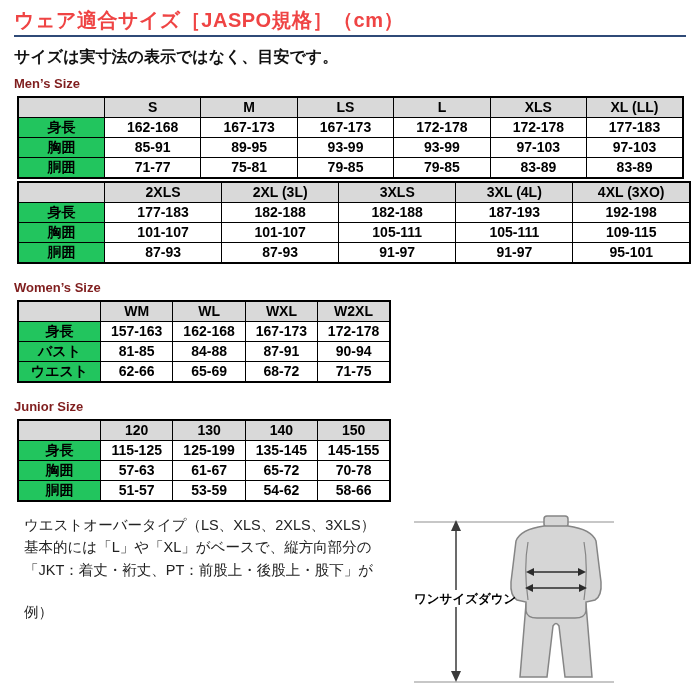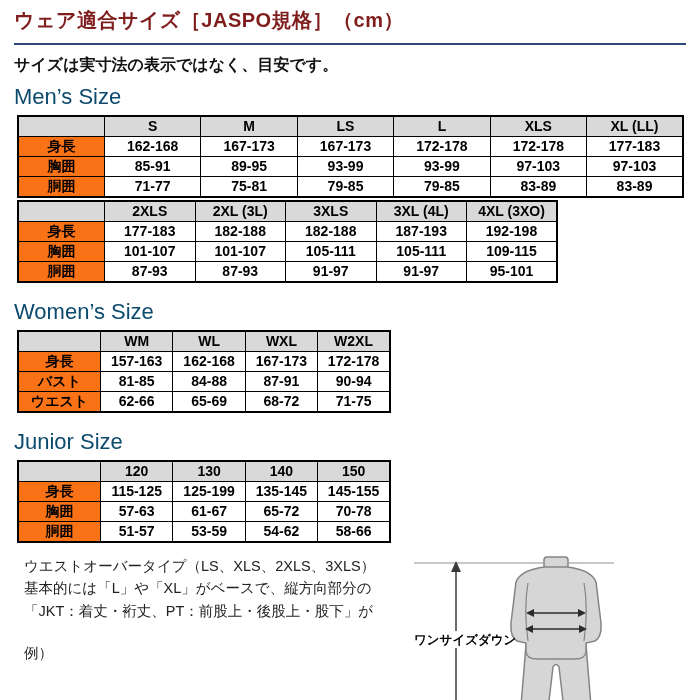--- a/index.html
+++ b/index.html
@@ -10,36 +10,36 @@
     font-family: "Liberation Sans", sans-serif;
     color: #000;
   }
   .page { padding: 8px 14px 0 14px; box-sizing: border-box; width: 700px; }
 
   h1 {
     margin: 0 0 0 0;
     font-size: 20px;
     line-height: 1.25;
     font-weight: bold;
-    color: #7f1d1d;
-    padding-bottom: 10px;
+    color: #ef4444;
+    padding-bottom: 2px;
     border-bottom: 2px solid #2f4a77;
     letter-spacing: 0.5px;
   }
   .subtitle {
     margin: 10px 0 0 0;
     font-size: 16px;
     font-weight: bold;
     color: #111;
   }
   h2 {
     margin: 8px 0 5px 0;
-    font-size: 22px;
-    font-weight: normal;
-    color: #0c4a6e;
+    font-size: 13px;
+    font-weight: bold;
+    color: #7f1d1d;
   }
   h2.sp { margin-top: 16px; }
 
   table {
     border-collapse: collapse;
     table-layout: fixed;
     margin-left: 3px;
     border: 2px solid #000;
   }
   th, td {
@@ -48,24 +48,24 @@
     padding: 1px 2px;
     font-size: 14px;
     font-weight: bold;
     text-align: center;
     vertical-align: middle;
     line-height: 1.15;
     white-space: nowrap;
     overflow: hidden;
   }
   thead th { background: #d9d9d9; }
-  tbody th { background: #f97316; }
+  tbody th { background: #22c55e; }
   .t1 { width: 667px; }
   .t1 tr:first-child th:first-child { width: 81px; }
-  .t2 { width: 541px; margin-top: 2px; }
+  .t2 { width: 674px; margin-top: 2px; }
   .t2 tr:first-child th:first-child { width: 81px; }
   .t3 { width: 374px; }
   .t3 tr:first-child th:first-child { width: 77px; }
 
   .bottom {
     margin-top: 12px;
     display: flex;
     align-items: flex-start;
   }
   .notes {

